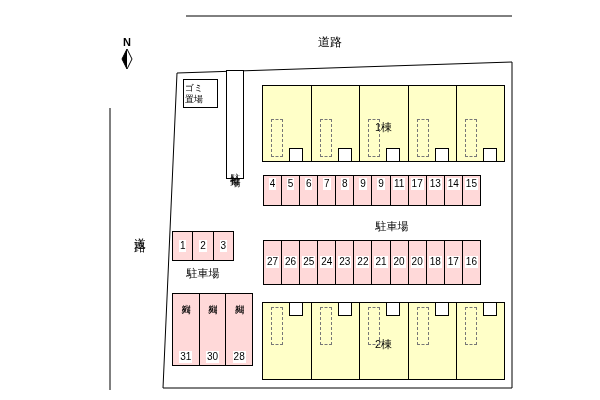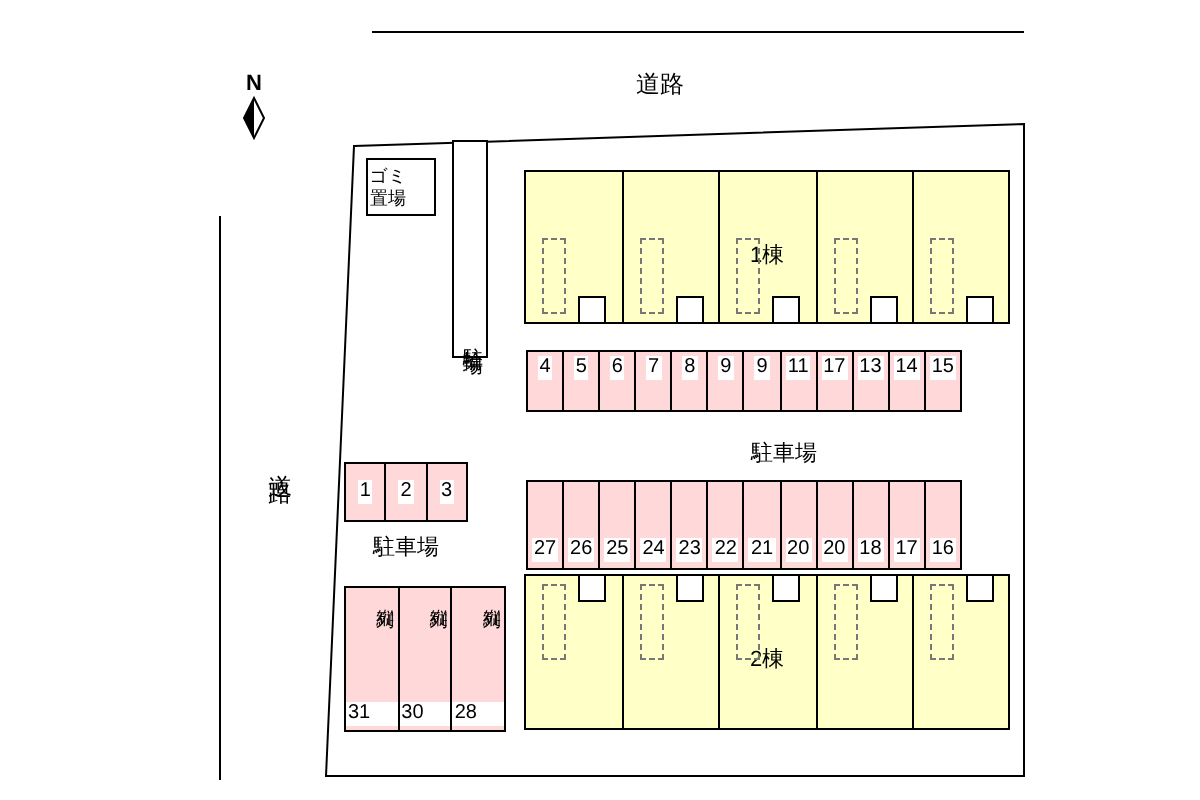--- a/index.html
+++ b/index.html
@@ -22,41 +22,41 @@
 
   .garbage{ left:183px; top:79px; width:35px; height:29px; border:1px solid var(--line); background:#fff; display:flex; align-items:center; justify-content:flex-start; }
   .garbage-text{ font-size:9px; line-height:1.15; width:20px; text-align:center; }
 
   .bicycle{ left:226px; top:70px; width:18px; height:109px; border:1px solid var(--line); background:#fff; display:flex; align-items:flex-end; justify-content:center; padding-bottom:7px; }
   .vtext{ writing-mode:vertical-rl; text-orientation:upright; font-size:10px; letter-spacing:2px; }
   .vtext.small{ font-size:9px; letter-spacing:1px; }
 
   .building{ border:1px solid var(--line); background:var(--building-fill); }
   .b1{ left:262px; top:85px; width:243px; height:77px; }
-  .b2{ left:262px; top:287px; width:243px; height:78px; }
+  .b2{ left:262px; top:302px; width:243px; height:78px; }
   .bl{ position:absolute; left:96px; top:6px; width:49px; text-align:center; font-size:11px;margin-top:28px; }
   .divider{ position:absolute; top:0; bottom:0; width:1px; background:var(--line); }
   .dash{ position:absolute; width:12px; height:38px; border:1px dashed #777; }
   .b1 .dash{ top:33px; }
   .b2 .dash{ top:4px; }
   .notch{ position:absolute; width:14px; height:13px; background:#fff; border:1px solid var(--line); }
   .b1 .notch{ bottom:0; border-bottom:none; }
   .b2 .notch{ top:0; border-top:none; }
 
   .cellrow{ position:absolute; display:flex; border:1px solid var(--line); background:var(--parking-fill); }
   .row1{ left:263px; top:175px; width:218px; height:31px; }
   .row2{ left:263px; top:240px; width:218px; height:45px; }
   .rowleft{ left:172px; top:231px; width:62px; height:30px; }
   .rowtandem{ left:172px; top:293px; width:81px; height:73px; }
   .cell{ flex:1 1 0; border-right:1px solid var(--line); display:flex; justify-content:center; overflow:hidden; }
   .cell:last-child{ border-right:none; }
   .row1 .cell{ align-items:flex-start; padding-top:2px; }
-  .row2 .cell{ align-items:flex-end; padding-bottom:3px; }
+  .row2 .cell{ align-items:flex-end; padding-bottom:16px; }
   .rowleft .cell{ align-items:center; }
-  .tcell{ flex-direction:column; justify-content:space-between; padding:3px 0 2px; }
+  .tcell{ flex-direction:column; align-items:center; justify-content:space-between; padding:3px 0 2px; }
   .num{ background:#fff; font-size:10px; line-height:12px; padding:0 1px; }
 
   .pmain{ left:358px; top:219px; width:68px; text-align:center; font-size:11px; }
   .pleft{ left:172px; top:266px; width:62px; text-align:center; font-size:11px; }
 </style>
 </head>
 <body>
 
 <div class="plan">
 

